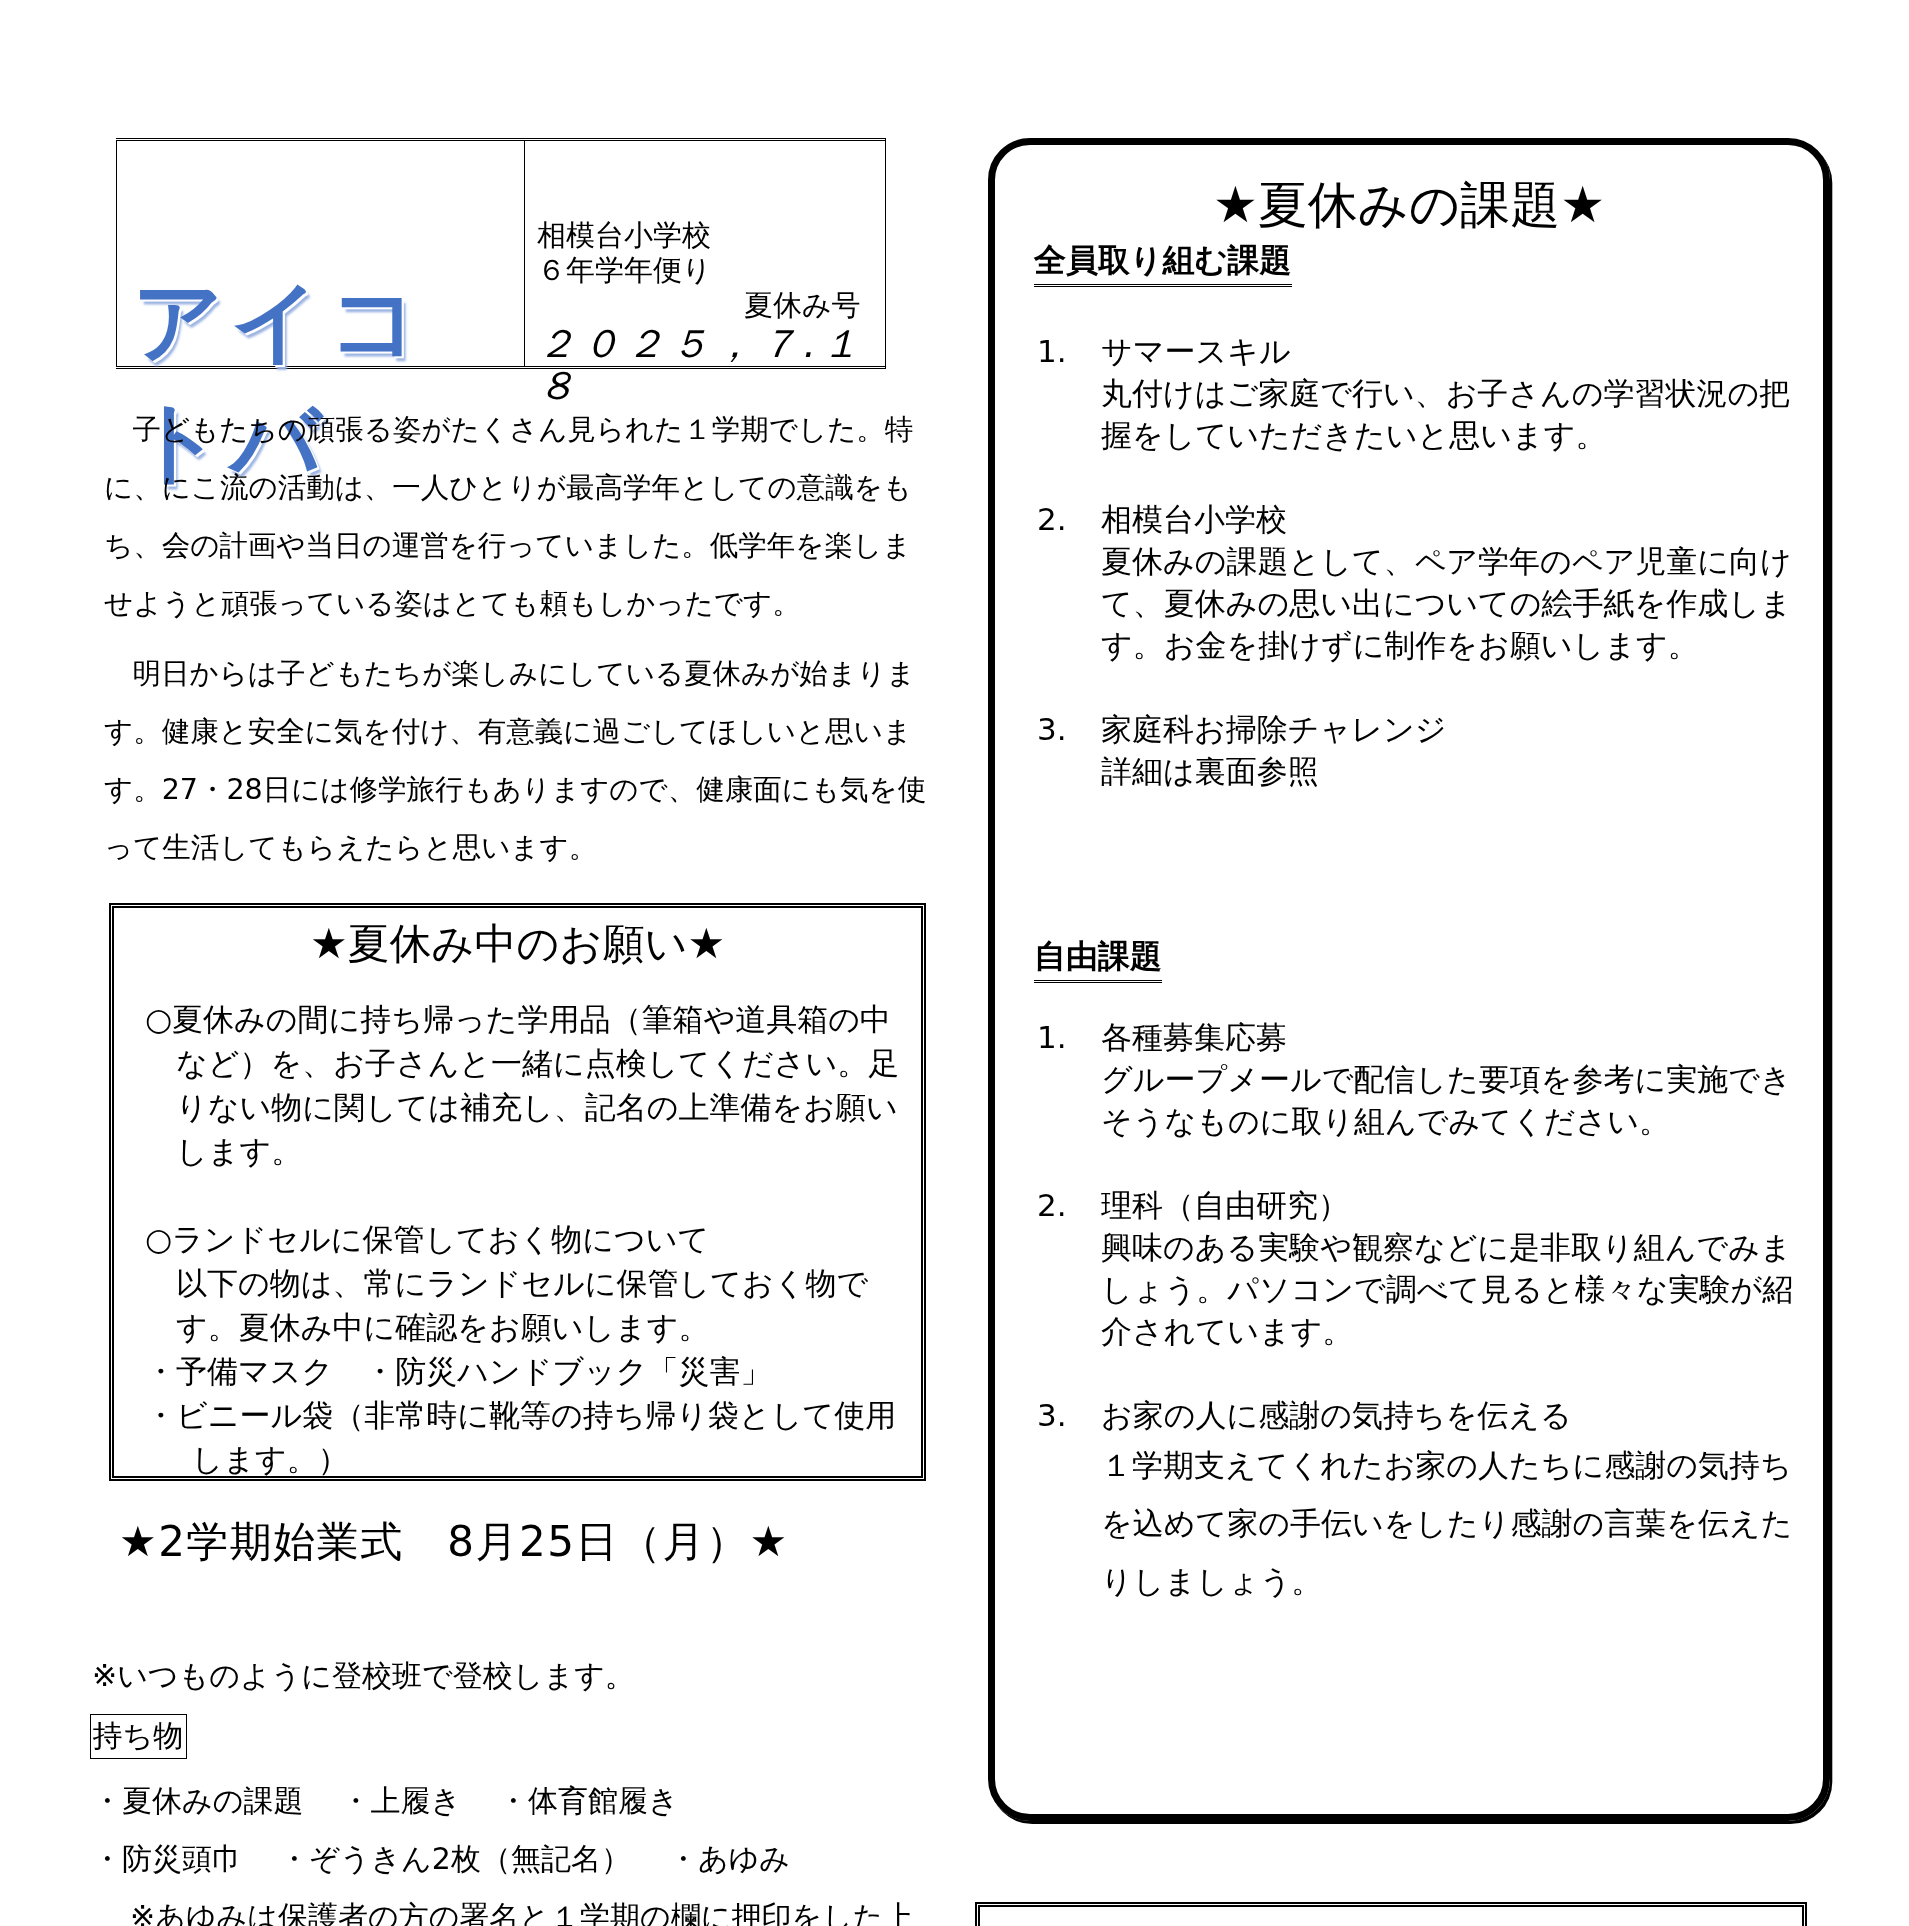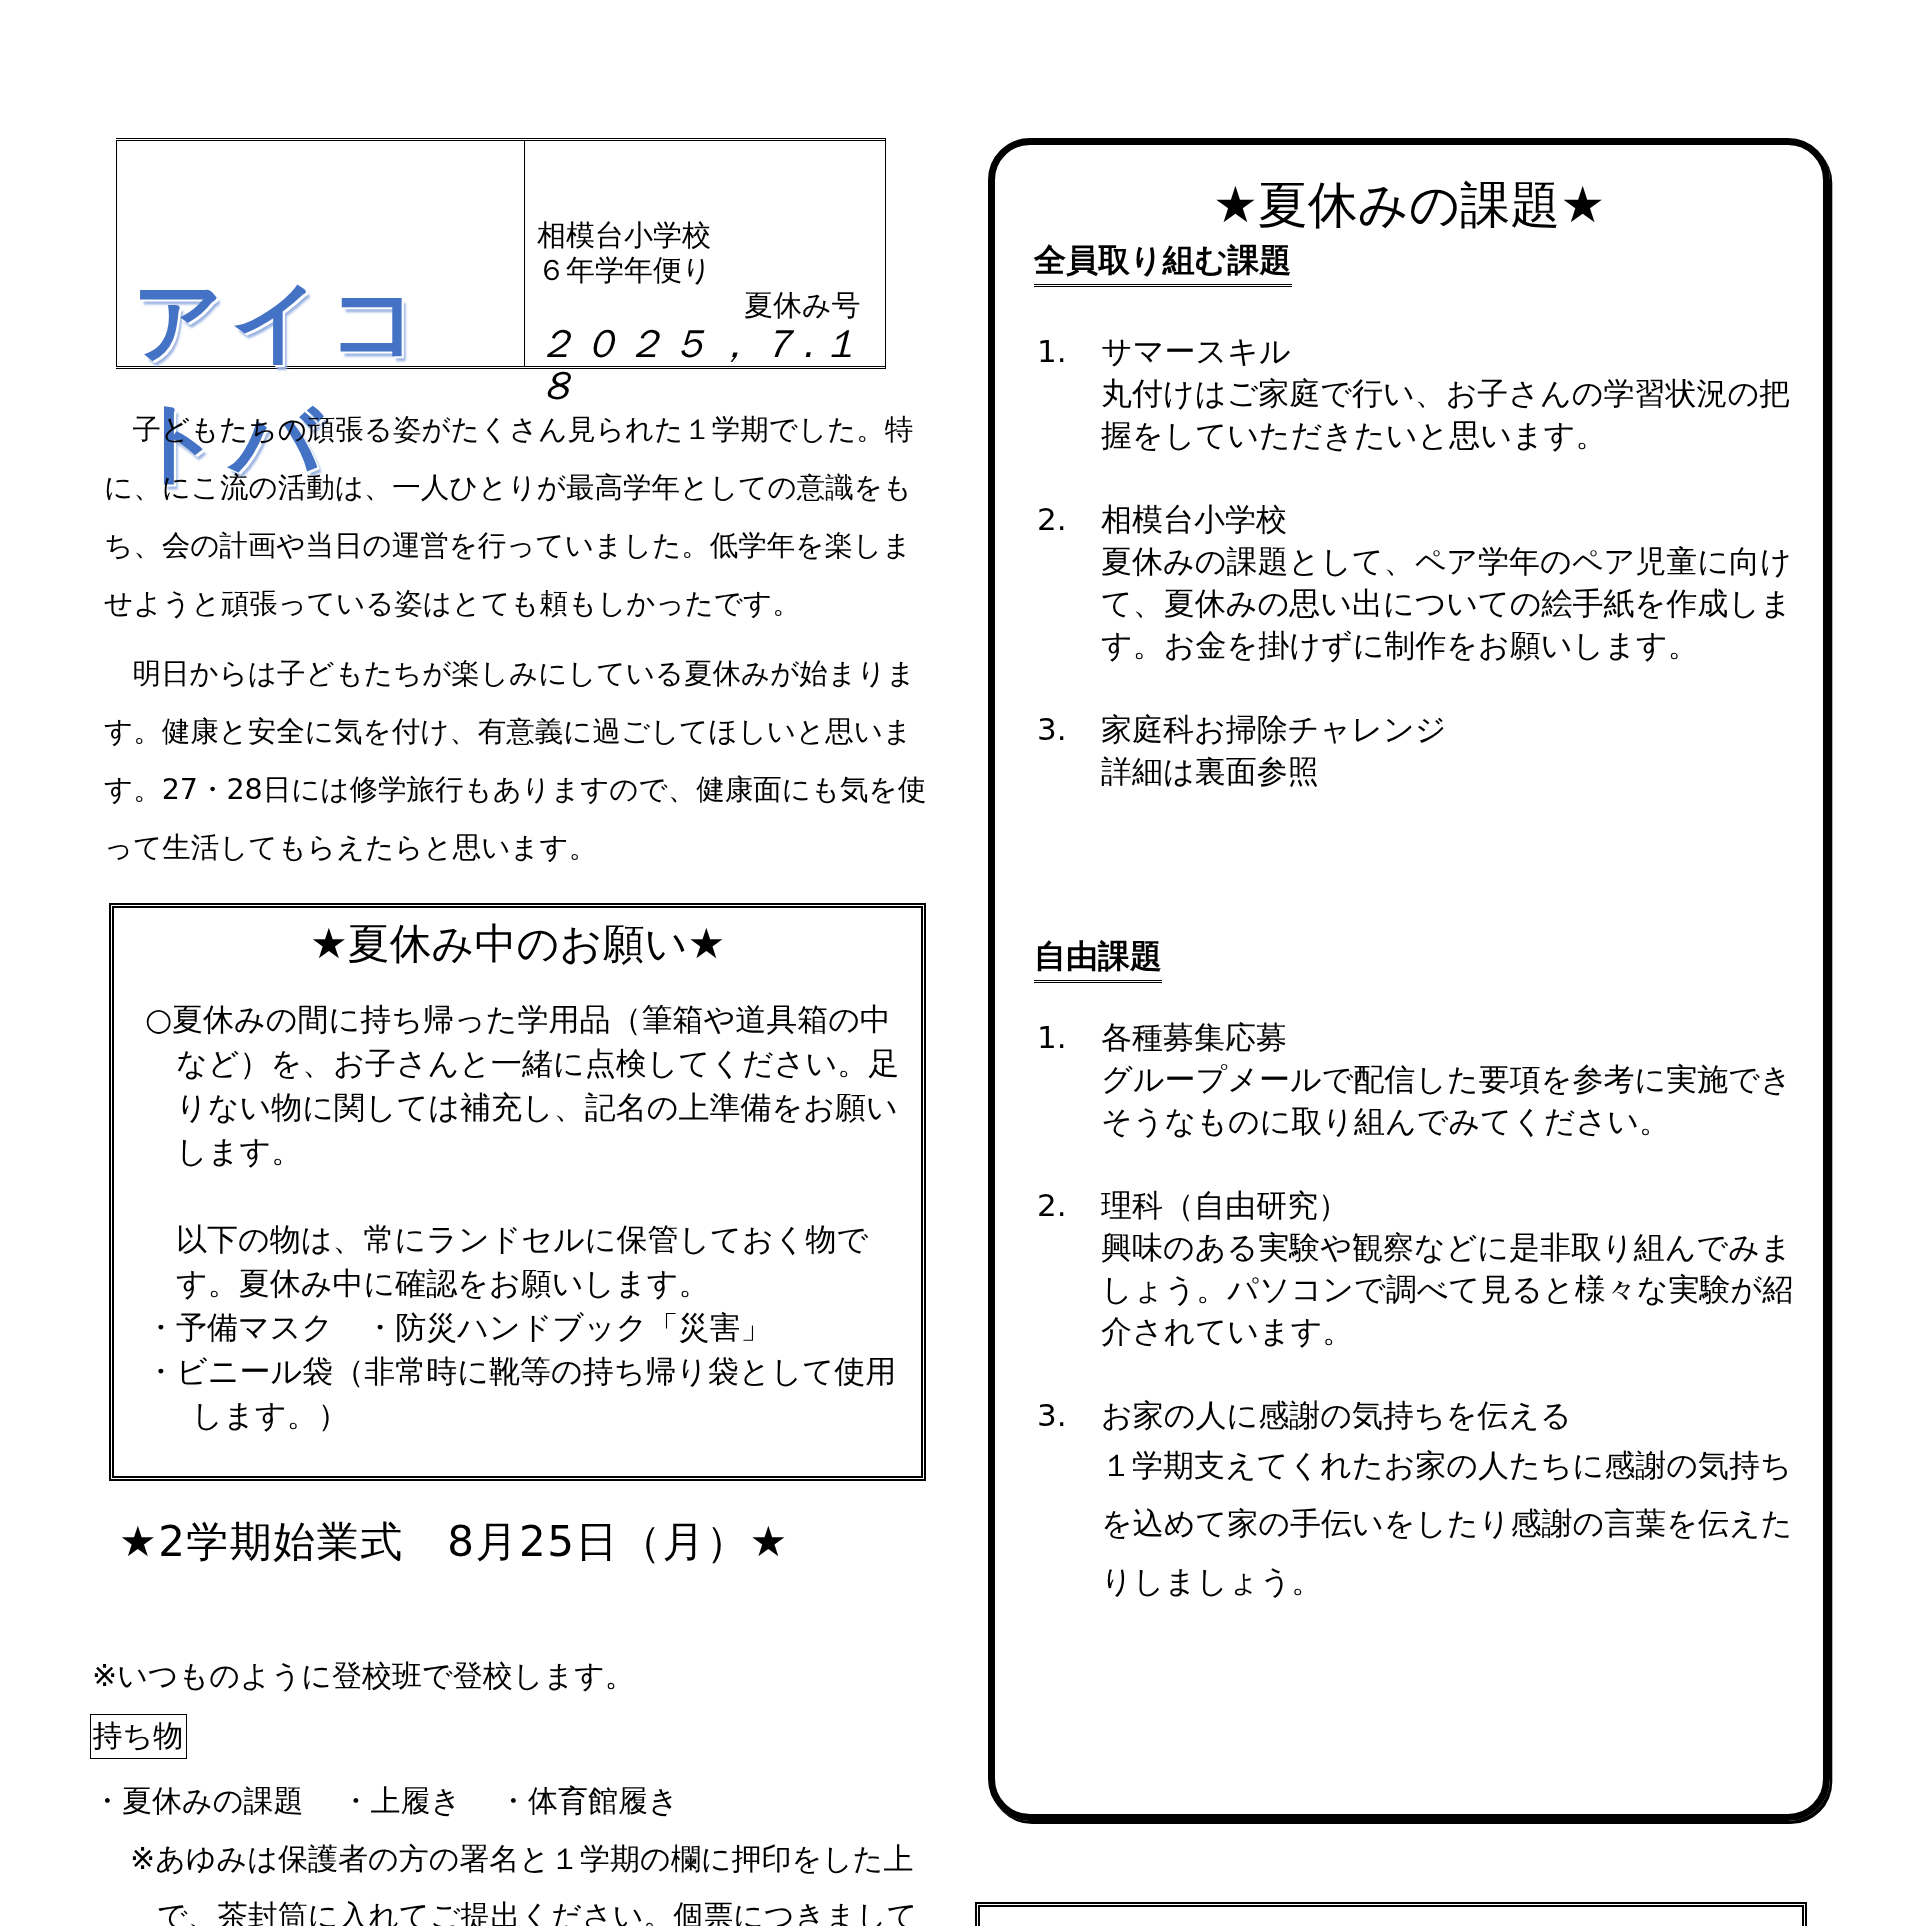--- a/index.html
+++ b/index.html
@@ -79,34 +79,38 @@
 
 <div id="intro" class="abs">
   <p>子どもたちの頑張る姿がたくさん見られた１学期でした。特に、にこ流の活動は、一人ひとりが最高学年としての意識をもち、会の計画や当日の運営を行っていました。低学年を楽しませようと頑張っている姿はとても頼もしかったです。</p>
   <p>明日からは子どもたちが楽しみにしている夏休みが始まります。健康と安全に気を付け、有意義に過ごしてほしいと思います。27・28日には修学旅行もありますので、健康面にも気を使って生活してもらえたらと思います。</p>
 </div>
 
 <div id="request" class="abs">
   <h2>★夏休み中のお願い★</h2>
   <div class="body">
     <div class="item hang">○夏休みの間に持ち帰った学用品（筆箱や道具箱の中など）を、お子さんと一緒に点検してください。足りない物に関しては補充し、記名の上準備をお願いします。</div>
+    <div class="hang">○ランドセルに保管しておく物について</div>
     <div class="ind">以下の物は、常にランドセルに保管しておく物です。夏休み中に確認をお願いします。</div>
     <div class="bul">
       <span>・予備マスク</span> <span>・防災ハンドブック「災害」</span>
     </div>
     <div class="bul">・ビニール袋（非常時に靴等の持ち帰り袋として使用します。）</div>
   </div>
 </div>
 
 <div id="ceremony" class="abs">★2学期始業式　8月25日（月）★</div>
 <div id="note1" class="abs">※いつものように登校班で登校します。</div>
 <div id="bring-label" class="abs">持ち物</div>
 <div id="bring-list" class="abs">
   <div class="row">
     <span>・夏休みの課題</span><span>・上履き</span><span>・体育館履き</span>
+  </div>
+  <div class="row">
+    <span>・防災頭巾</span><span>・ぞうきん2枚（無記名）</span><span>・あゆみ</span>
   </div>
   <div class="note">※あゆみは保護者の方の署名と１学期の欄に押印をした上で、茶封筒に入れてご提出ください。個票につきましては、ご家庭で保管してください。</div>
 </div>
 
 <div id="homework" class="abs">
   <h2>★夏休みの課題★</h2>
   <div class="sub" style="top:94px;">全員取り組む課題</div>
   <div class="list" style="top:185px;">
     <div class="li">
       <div><span class="num">1.</span><span>サマースキル</span></div>

